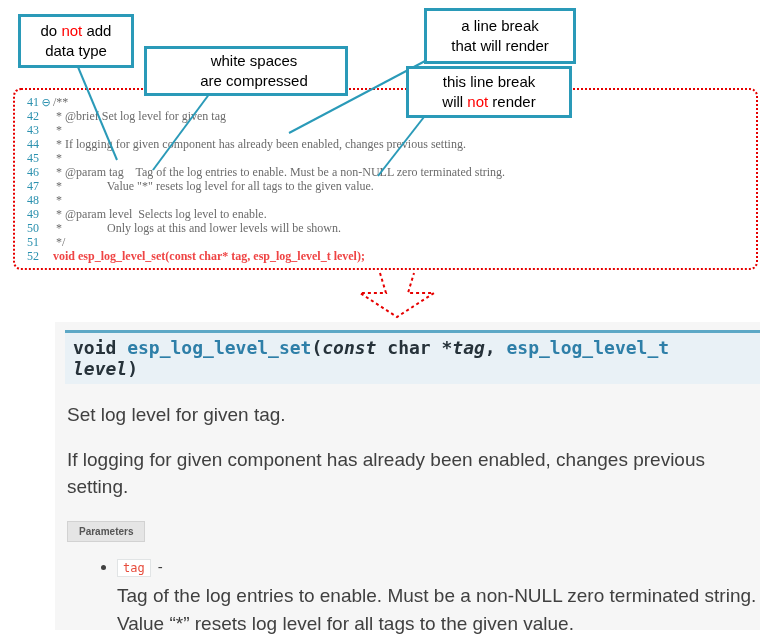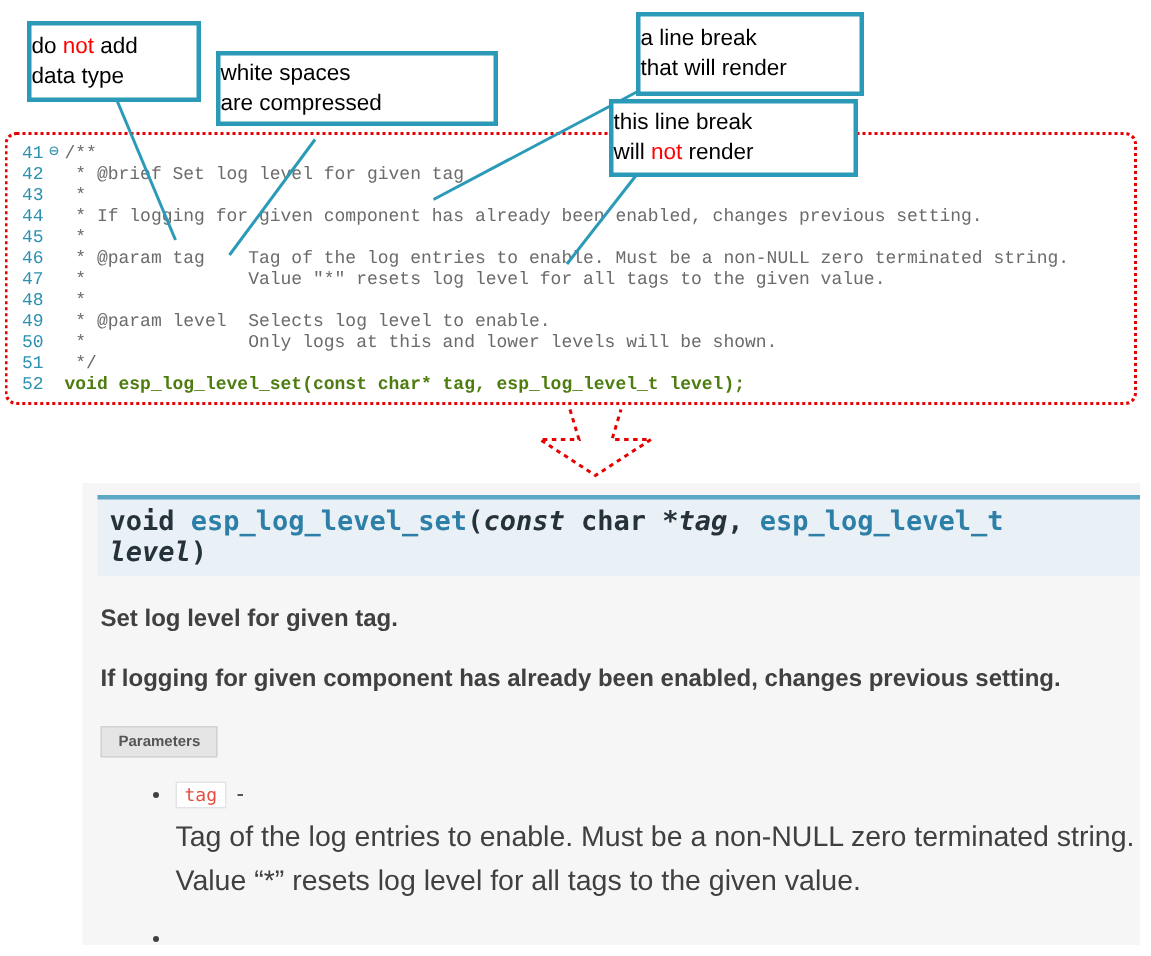--- a/index.html
+++ b/index.html
@@ -1,52 +1,52 @@
 <!DOCTYPE html>
 <html><head>
 <meta charset="utf-8">
 <style>
   html,body{margin:0;padding:0;background:#fff;}
   .stage{position:relative;width:767px;height:637px;background:#fff;overflow:hidden;
          font-family:"Liberation Sans",sans-serif;}
 
   
   .callout{position:absolute;z-index:10;background:#fff;border:3px solid #2a9ab8;
-           display:flex;flex-direction:column;justify-content:center;align-items:flex-start;
+           display:flex;flex-direction:column;justify-content:center;align-items:center;
            text-align:center;font-size:15px;color:#000;line-height:1.35;}
   .c1{left:18px;top:14px;width:110px;height:48px;}
-  .c2{left:144px;top:34px;width:182px;height:44px;}
+  .c2{left:144px;top:46px;width:182px;height:44px;padding-left:16px;}
   .c3{left:424px;top:8px;width:146px;height:50px;}
   .c4{left:406px;top:66px;width:160px;height:46px;}
   .red{color:#f00;}
 
   
   .overlay{position:absolute;left:0;top:0;z-index:5;pointer-events:none;}
 
   
-  .codeblock{position:absolute;left:3px;top:88px;right:9px;z-index:1;background:#fff;
+  .codeblock{position:absolute;left:13px;top:88px;right:9px;z-index:1;background:#fff;
              border:2px dotted #e60000;border-radius:8px;padding:5px 6px;
-             font-family:Liberation Mono, monospace;font-size:12px;line-height:14px;}
+             font-family:Liberation Serif, serif;font-size:12px;line-height:14px;}
   .crow{display:flex;height:14px;}
   .ln{width:18px;text-align:right;color:#2b91af;flex:none;}
   .fold{width:14px;text-align:center;color:#2b91af;flex:none;font-size:11px;}
   .ctext{white-space:pre;color:#6b6b6b;}
-  .crow.last .ctext{color:#4d7c0f;font-weight:bold;}
+  .crow.last .ctext{color:#ef4444;font-weight:bold;}
 
   
   .docs{position:absolute;left:55px;top:322px;width:705px;height:308px;background:#f6f6f6;
         z-index:1;color:#404040;}
   .sig{display:inline-block;margin:8px 0 0 10px;background:#e9f1f6;border-top:3px solid #5da8c6;
        padding:4px 16px 5px 8px;font-family:"DejaVu Sans Mono",monospace;font-size:18px;
        font-weight:bold;color:#26323a;}
   .sig .s-name{color:#2e7fa8;}
   .sig .s-type{color:#2e7fa8;}
   .sig .s-const{font-style:italic;}
   .sig .s-arg{font-style:italic;}
-  .docs p{font-size:16px;margin:17px 0 0 12px;color:#404040;line-height:1.45;font-weight:bold;}
+  .docs p{font-size:19px;margin:17px 0 0 12px;color:#404040;line-height:1.45;}
   .rubric{display:inline-block;margin:20px 0 0 12px;background:#e5e5e5;border:1px solid #d2d2d2;
           padding:4px 11px;font-size:10px;font-weight:bold;color:#555;}
   ul.params{margin:16px 0 0 0;padding-left:62px;list-style:disc;}
   li.param{margin-bottom:15px;font-size:15px;color:#404040;}
   .chip{font-family:"DejaVu Sans Mono",monospace;font-size:12px;color:#e74c3c;background:#fff;
         border:1px solid #e1e4e5;padding:1px 5px;}
   .dash{margin-left:7px;font-size:15px;color:#404040;}
   .pdesc{margin-top:7px;font-size:19px;line-height:1.5;max-width:645px;color:#404040;}
 </style>
 </head>

